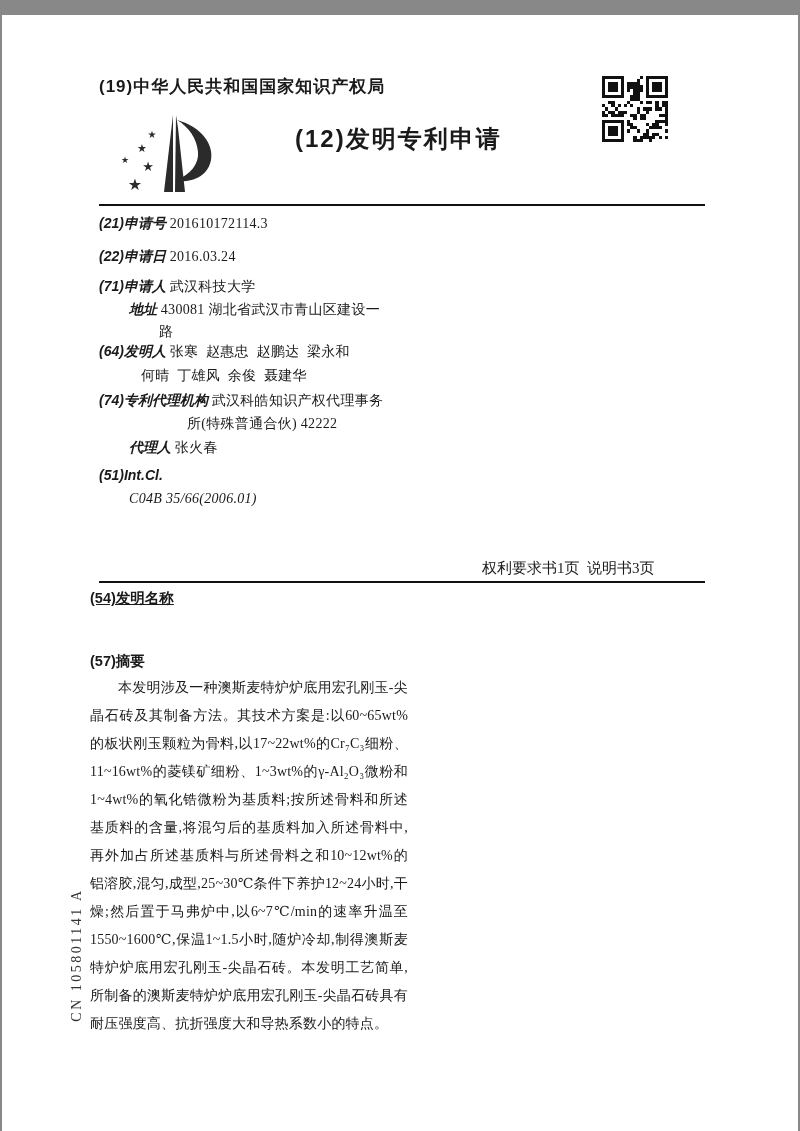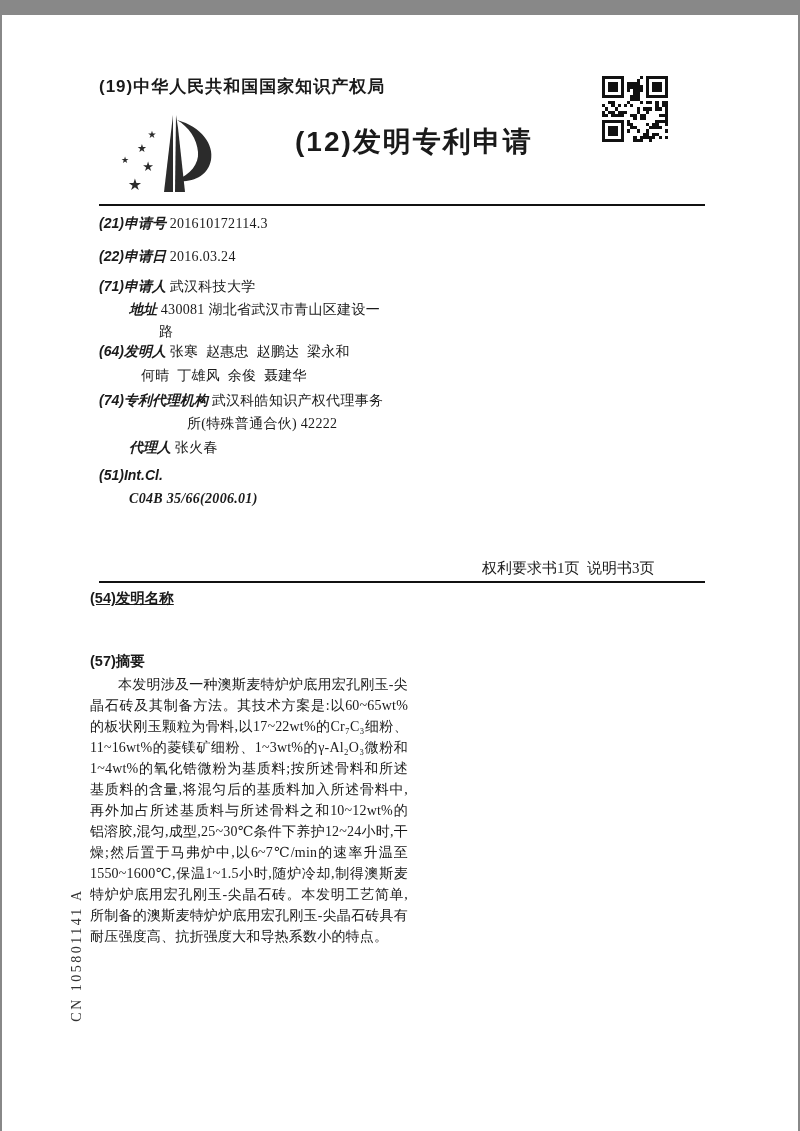--- a/index.html
+++ b/index.html
@@ -11,43 +11,43 @@
   }
   .hei { font-family:"Liberation Sans","DejaVu Sans",sans-serif; font-weight:700; }
   .song { font-family:"Liberation Serif","DejaVu Serif",serif; font-weight:400; }
   .abs { position:absolute; }
 
   .office-line { top:60px; left:97px; font-size:17px; letter-spacing:1px; }
 
   .logo-box { top:93px; left:110px; width:122px; height:94px; }
   .qr-box { top:61px; left:600px; width:66px; height:66px; }
 
-  .doc-type { top:108px; left:293px; font-size:28px; letter-spacing:2px; }
+  .doc-type { top:108px; left:293px; font-size:24px; letter-spacing:2px; }
 
   .pub-block { top:146px; left:498px; font-size:14px; line-height:24px; white-space:nowrap; }
   .pub-block .val { font-size:14.5px; letter-spacing:.5px; }
 
   .rule { left:97px; width:606px; height:2px; background:#111; }
   .rule1 { top:189px; }
   .rule2 { top:566px; }
 
   .biblio { top:198px; left:97px; width:390px; font-size:14px; }
   .biblio .row { position:absolute; white-space:pre; }
   .biblio .lbl { font-family:"Liberation Sans","DejaVu Sans",sans-serif; font-weight:700;font-style:italic; }
   .biblio .val { font-family:"Liberation Serif","DejaVu Serif",serif; letter-spacing:.3px; }
-  .intcl-val { font-style:italic; font-weight:700; }
+  .intcl-val { font-style:italic; font-weight:400; }
 
   .pages-info { top:544px; left:480px; width:166px; font-size:15px; text-align:right; white-space:pre; }
 
   .sec-label { left:88px; font-size:14.5px; }
   .title-label { top:574px;text-decoration:underline; }
   .invention-title { top:595px; left:88px; width:318px; font-size:15px; line-height:22px;
     text-indent:2em; text-align:justify; }
   .abstract-label { top:637px; }
-  .abstract-text { top:659px; left:88px; width:318px; font-size:14px; line-height:21px;
+  .abstract-text { top:659px; left:88px; width:318px; font-size:14px; line-height:28px;
     text-align:justify; text-indent:2em; letter-spacing:.2px; }
 
   .side-code {
     top:932px; left:-15px; width:180px; text-align:center;
     font-size:14px; letter-spacing:2.5px; color:#333; white-space:nowrap;
     transform:rotate(-90deg); transform-origin:center center;
   }
   svg { display:block; }
 </style>
 </head>

